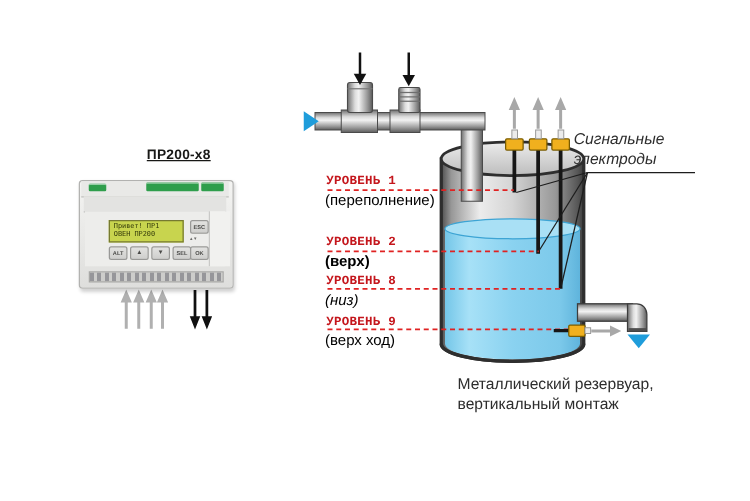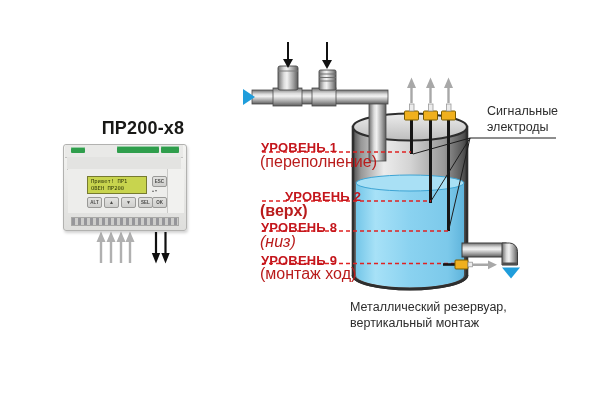--- a/index.html
+++ b/index.html
@@ -1,24 +1,24 @@
 <!DOCTYPE html>
 <html><head>
 <meta charset="utf-8">
 <style>
   html,body{margin:0;padding:0;background:#fff;}
   #stage{position:relative;width:600px;height:401px;background:#ffffff;overflow:hidden;
          font-family:"Liberation Sans",sans-serif;}
   .abs{position:absolute;}
   svg{display:block;}
-  .lvl-name{font-size:13px;font-weight:bold;color:#c4161c;letter-spacing:.2px;white-space:nowrap;}
-  .lvl-desc{font-size:16px;color:#b91c1c;white-space:nowrap;}
+  .lvl-name{font-size:10px;font-weight:bold;color:#c4161c;letter-spacing:.2px;white-space:nowrap;font-family:Liberation Mono, monospace;}
+  .lvl-desc{font-size:12px;color:#000000;white-space:nowrap;}
   .note{font-size:12.5px;color:#2d2d2d;line-height:16px;white-space:nowrap;}
   .caption{font-size:12.5px;color:#2d2d2d;line-height:15.5px;white-space:nowrap;}
-  .dev-title{font-size:18px;font-weight:bold;color:#181816;text-align:center;letter-spacing:.2px;}
+  .dev-title{font-size:11px;font-weight:bold;color:#181816;text-align:center;letter-spacing:.2px;text-decoration:underline;}
   
   .device{position:absolute;left:63px;top:144px;width:122px;height:85px;}
   .dev-body{position:absolute;left:0;top:0;width:122px;height:85px;background:linear-gradient(#f4f4f2,#dededc);
             border:1px solid #b2b2b0;border-radius:3px;box-shadow:1px 2px 3px rgba(0,0,0,.18);}
   .dev-step1{position:absolute;left:2px;top:1px;width:118px;height:12px;background:#e9e9e7;border-bottom:1px solid #c2c2c0;}
   .dev-step2{position:absolute;left:4px;top:13px;width:114px;height:12px;background:#e3e3e1;border-bottom:1px solid #c6c6c4;}
   .green-strip{position:absolute;background:#2f9e4c;border-radius:1px;box-shadow:inset 0 1px 0 rgba(255,255,255,.5);}
   .term-marks{position:absolute;left:52px;top:17px;width:58px;height:5px;opacity:.55;
               background:repeating-linear-gradient(90deg,#8a8a88 0 2px,transparent 2px 5px);}
   .dev-face{position:absolute;left:5px;top:25px;width:112px;height:44px;background:#ededeb;}
@@ -187,33 +187,33 @@
     <div class="btn" style="left:41px;top:53px;width:13px;height:9px;font-size:5px;">▲</div>
     <div class="btn" style="left:58px;top:53px;width:13px;height:9px;font-size:5px;">▼</div>
     <div class="btn" style="left:75px;top:53px;width:13px;height:9px;">SEL</div>
     <div class="btn" style="left:89px;top:53px;width:13px;height:9px;">OK</div>
     <div class="teeth"></div>
   </div>
 
   <div class="abs lvl-name" style="left:261px;top:140px;">УРОВЕНЬ 1</div>
   <div class="abs lvl-desc" style="left:260px;top:153px;">(переполнение)</div>
 
-  <div class="abs lvl-name" style="left:261px;top:189px;margin-left:24px;">УРОВЕНЬ 2</div>
+  <div class="abs lvl-name" style="left:261px;top:189px;">УРОВЕНЬ 2</div>
   <div class="abs lvl-desc" style="left:260px;top:202px;font-weight:bold;">(верх)</div>
 
   <div class="abs lvl-name" style="left:261px;top:220px;">УРОВЕНЬ 8</div>
   <div class="abs lvl-desc" style="left:260px;top:232.5px;font-style:italic;">(низ)</div>
 
   <div class="abs lvl-name" style="left:261px;top:252.5px;">УРОВЕНЬ 9</div>
-  <div class="abs lvl-desc" style="left:260px;top:264.5px;">(монтаж ход)</div>
-
-  <div class="abs note" style="left:487px;top:103px;">
+  <div class="abs lvl-desc" style="left:260px;top:264.5px;">(верх ход)</div>
+
+  <div class="abs note" style="left:459px;top:103px;font-style:italic;">
     <span>Сигнальные</span><br>
     <span>электроды</span>
   </div>
 
-  <div class="abs caption" style="left:350px;top:300px;">
+  <div class="abs caption" style="left:366px;top:300px;">
     <span>Металлический резервуар,</span><br>
     <span>вертикальный монтаж</span>
   </div>
 
 
 </div>
 
 </body></html>

